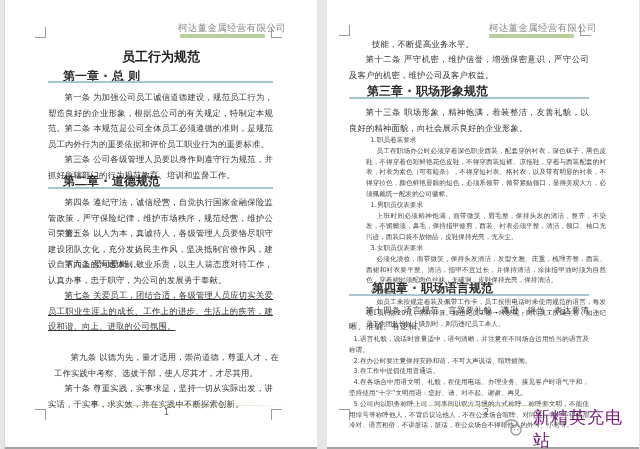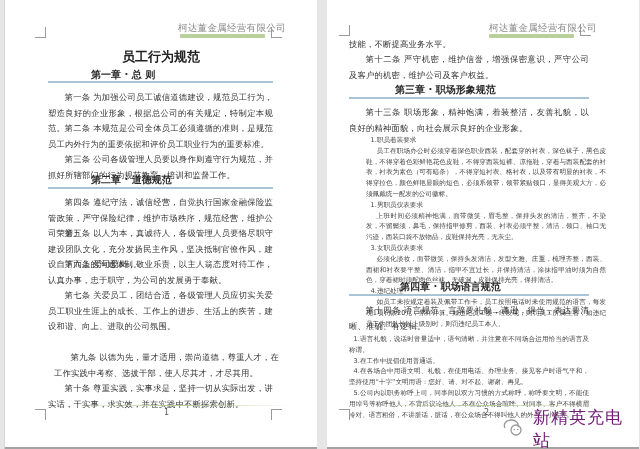--- a/index.html
+++ b/index.html
@@ -24,28 +24,28 @@
   .c-br { border-left-width:1px; border-top-width:1px; }
   .hdr-text {
     position:absolute; top:22px; font-size:9.5px; color:#8a8a8a; letter-spacing:0.3px;
   }
   .hdr-bar { position:absolute; top:34px; height:4px; background:#b9cf9c; border-radius:1px; }
   .doc-title {
     position:absolute; top:48px; left:0; width:100%; text-align:center;
     font-size:13px; font-weight:bold; color:#222;
   }
   .chapter {
-    position:absolute; font-size:10px; font-weight:bold; color:#2a2a2a;margin-left:28px;
+    position:absolute; font-size:12px; font-weight:bold; color:#2a2a2a;
   }
   .chap-rule { position:absolute; height:2px; background:#a9c4d4; }
   .para {
     position:absolute; font-size:8.3px; line-height:15.5px; color:#333;
     text-indent:2em; text-align:justify; letter-spacing:0.2px;
   }
-  .para.noindent { text-indent:0; }
+  .para.noindent { text-indent:0;margin-left:23px; }
   .small {
     position:absolute; font-size:6.6px; line-height:10.8px; color:#444; text-align:justify;
   }
   .small .sub { text-indent:0.7em; }
   .small .txt { text-indent:1.6em; }
   .foot-rule {
     position:absolute; top:405px; height:1px;
     background:linear-gradient(90deg, rgba(185,207,156,0) 0%, #b9cf9c 50%, rgba(185,207,156,0) 100%);
   }
   .pagenum { position:absolute; top:408px; font-size:8px; color:#555; }
@@ -71,21 +71,21 @@
   <div class="para" style="left:43px; width:225px; top:90px;">第一条  为加强公司员工诚信道德建设，规范员工行为，塑造良好的企业形象，根据总公司的有关规定，特制定本规范。</div>
   <div class="para" style="left:43px; width:225px; top:121px;">第二条  本规范是公司全体员工必须遵循的准则，是规范员工内外行为的重要依据和评价员工职业行为的重要标准。</div>
   <div class="para" style="left:43px; width:225px; top:152px;">第三条  公司各级管理人员要以身作则遵守行为规范，并抓好所辖部门的行为规范教育、培训和监督工作。</div>
 
   <div class="chapter" style="left:58px; top:173px;">第二章 · 道德规范</div>
   <div class="chap-rule" style="left:43px; width:225px; top:187px;"></div>
 
   <div class="para" style="left:43px; width:225px; top:195px;">第四条  遵纪守法，诚信经营，自觉执行国家金融保险监管政策，严守保险纪律，维护市场秩序，规范经营，维护公司荣誉。</div>
   <div class="para" style="left:43px; width:225px; top:226px;">第五条  以人为本，真诚待人，各级管理人员要恪尽职守建设团队文化，充分发扬民主作风，坚决抵制官僚作风，建设自下而上的沟通体制。</div>
   <div class="para" style="left:43px; width:225px; top:257px;">第六条  爱司爱岗，敬业乐责，以主人翁态度对待工作，认真办事，忠于职守，为公司的发展勇于奉献。</div>
-  <div class="para" style="left:43px; width:225px; top:288px;">第七条  关爱员工，团结合适，各级管理人员应切实关爱员工职业生涯上的成长、工作上的进步、生活上的疾苦，建设和谐、向上、进取的公司氛围。</div>
+  <div class="para" style="left:43px; width:225px; top:288px;text-decoration:underline;">第七条  关爱员工，团结合适，各级管理人员应切实关爱员工职业生涯上的成长、工作上的进步、生活上的疾苦，建设和谐、向上、进取的公司氛围。</div>
   <div class="para" style="left:49px; width:225px; top:350px;">第九条  以德为先，量才适用，崇尚道德，尊重人才，在工作实践中考察、选拔干部，使人尽其才，才尽其用。</div>
   <div class="para" style="left:43px; width:225px; top:381px;">第十条  尊重实践，实事求是，坚持一切从实际出发，讲实话，干实事，求实效，并在实践中不断探索创新。</div>
 
   <div class="foot-rule" style="left:55px; width:230px;"></div>
   <div class="corner c-bl" style="left:30px; top:409px;"></div>
   <div class="corner c-br" style="left:266px; top:409px;"></div>
   <div class="pagenum" style="left:159px;">1</div>
 </div>
 
 <div class="page" id="page2">
@@ -113,20 +113,21 @@
     <div class="txt">如员工未按规定着装及佩带工作卡，员工按照电话时未使用规范的语言，每发现1项罚款20元，累计计算。如违纪员工屡一经发现，则罚员工所属主管，如违纪员工为团队长以上级别时，则罚违纪员工本人。</div>
   </div>
 
   <div class="chapter" style="left:45px; top:280px;">第四章 · 职场语言规范</div>
   <div class="chap-rule" style="left:22px; width:240px; top:294px;"></div>
 
   <div class="para" style="left:22px; width:240px; top:303px;">第十四条  语言规范，言辞要礼貌，谦逊，得当，表达要清晰、准确、有逻辑。</div>
 
   <div class="small" style="left:22px; width:240px; top:334px;">
     <div class="sub">1.语言礼貌，说话时音量适中，语句清晰，并注意在不同场合运用恰当的语言及称谓。</div>
+    <div class="sub">2.在办公时要注意保持安静和谐，不可大声说话、喧哗嬉闹。</div>
     <div class="sub">3.在工作中提倡使用普通话。</div>
     <div class="sub">4.在各场合中用语文明、礼貌，在使用电话、办理业务、接见客户时语气平和，坚持使用“十字”文明用语：您好、请、对不起、谢谢、再见。</div>
     <div class="sub">5.公司内以职务称呼上司，同事间以双方习惯的方式称呼，称呼要文明，不能使用绰号等称呼他人，不背后议论他人，不在公众场合喧哗、对同事、客户不得横眉冷对、语言粗俗，不讲脏话，脏话，在公众场合不得叫他人的外号、小名等。</div>
   </div>
 
   <div class="foot-rule" style="left:40px; width:235px;"></div>
   <div class="corner c-bl" style="left:12px; top:409px;"></div>
   <div class="pagenum" style="left:157px;">2</div>
 </div>
 

